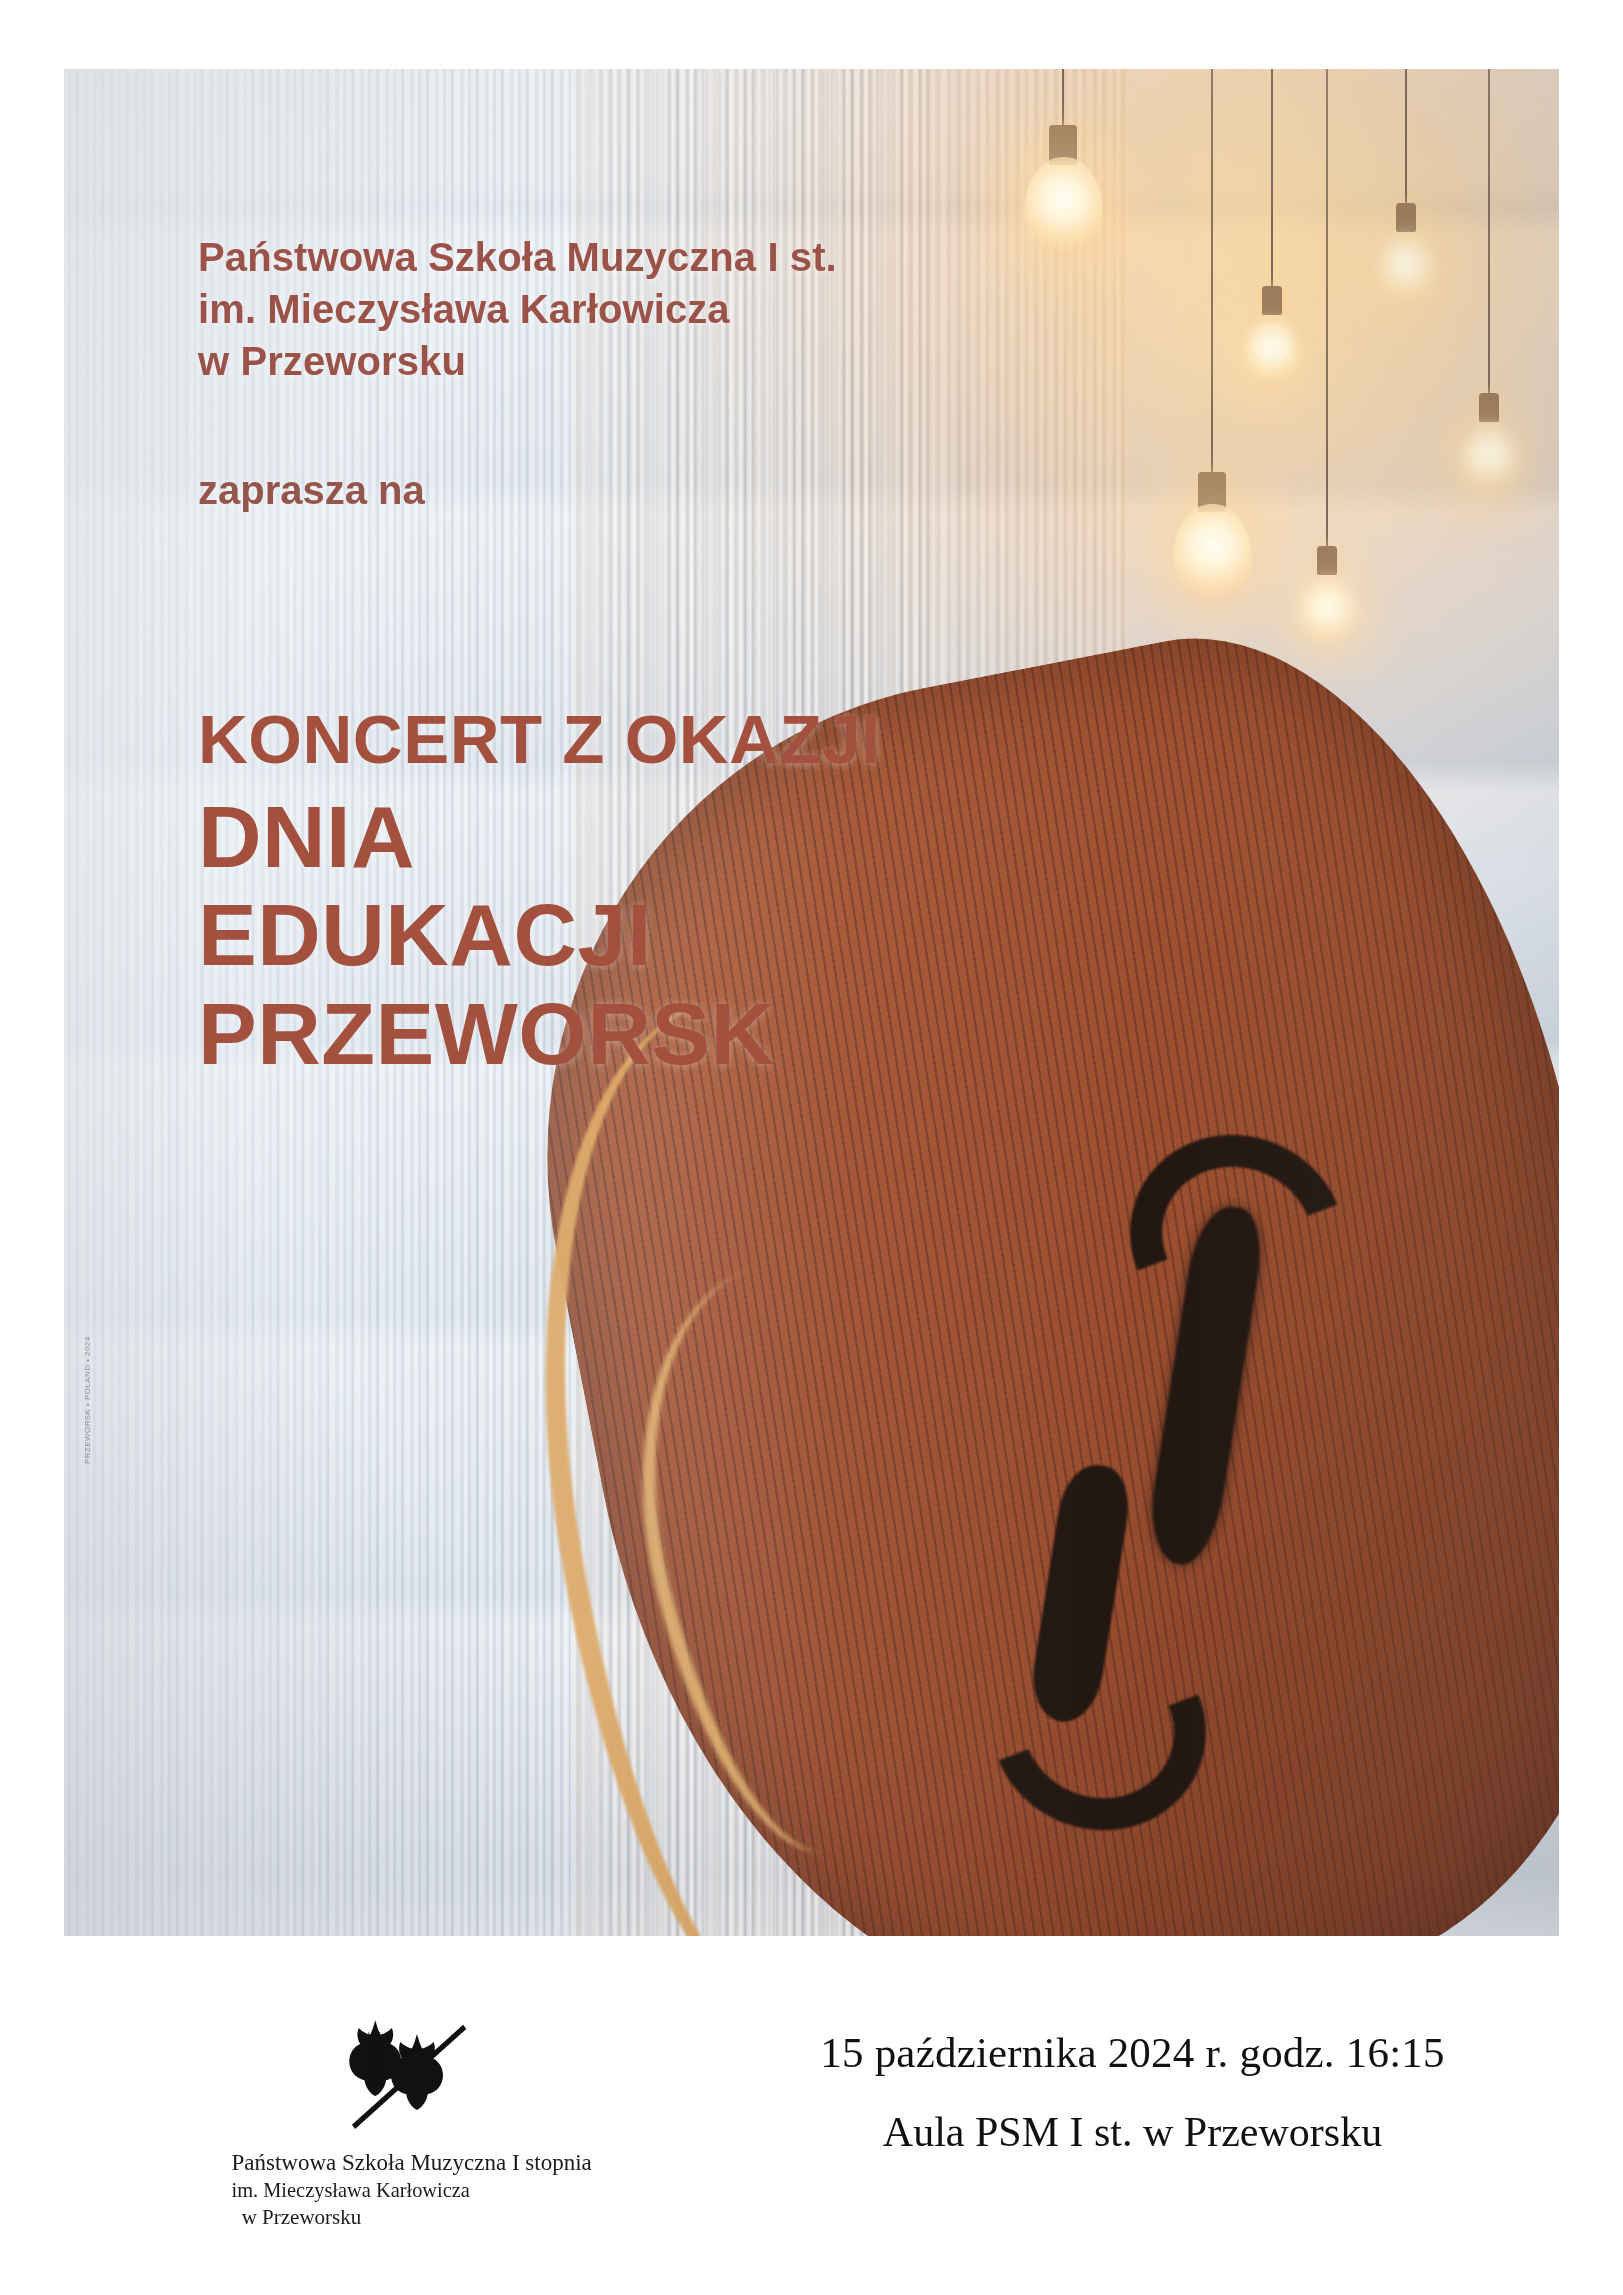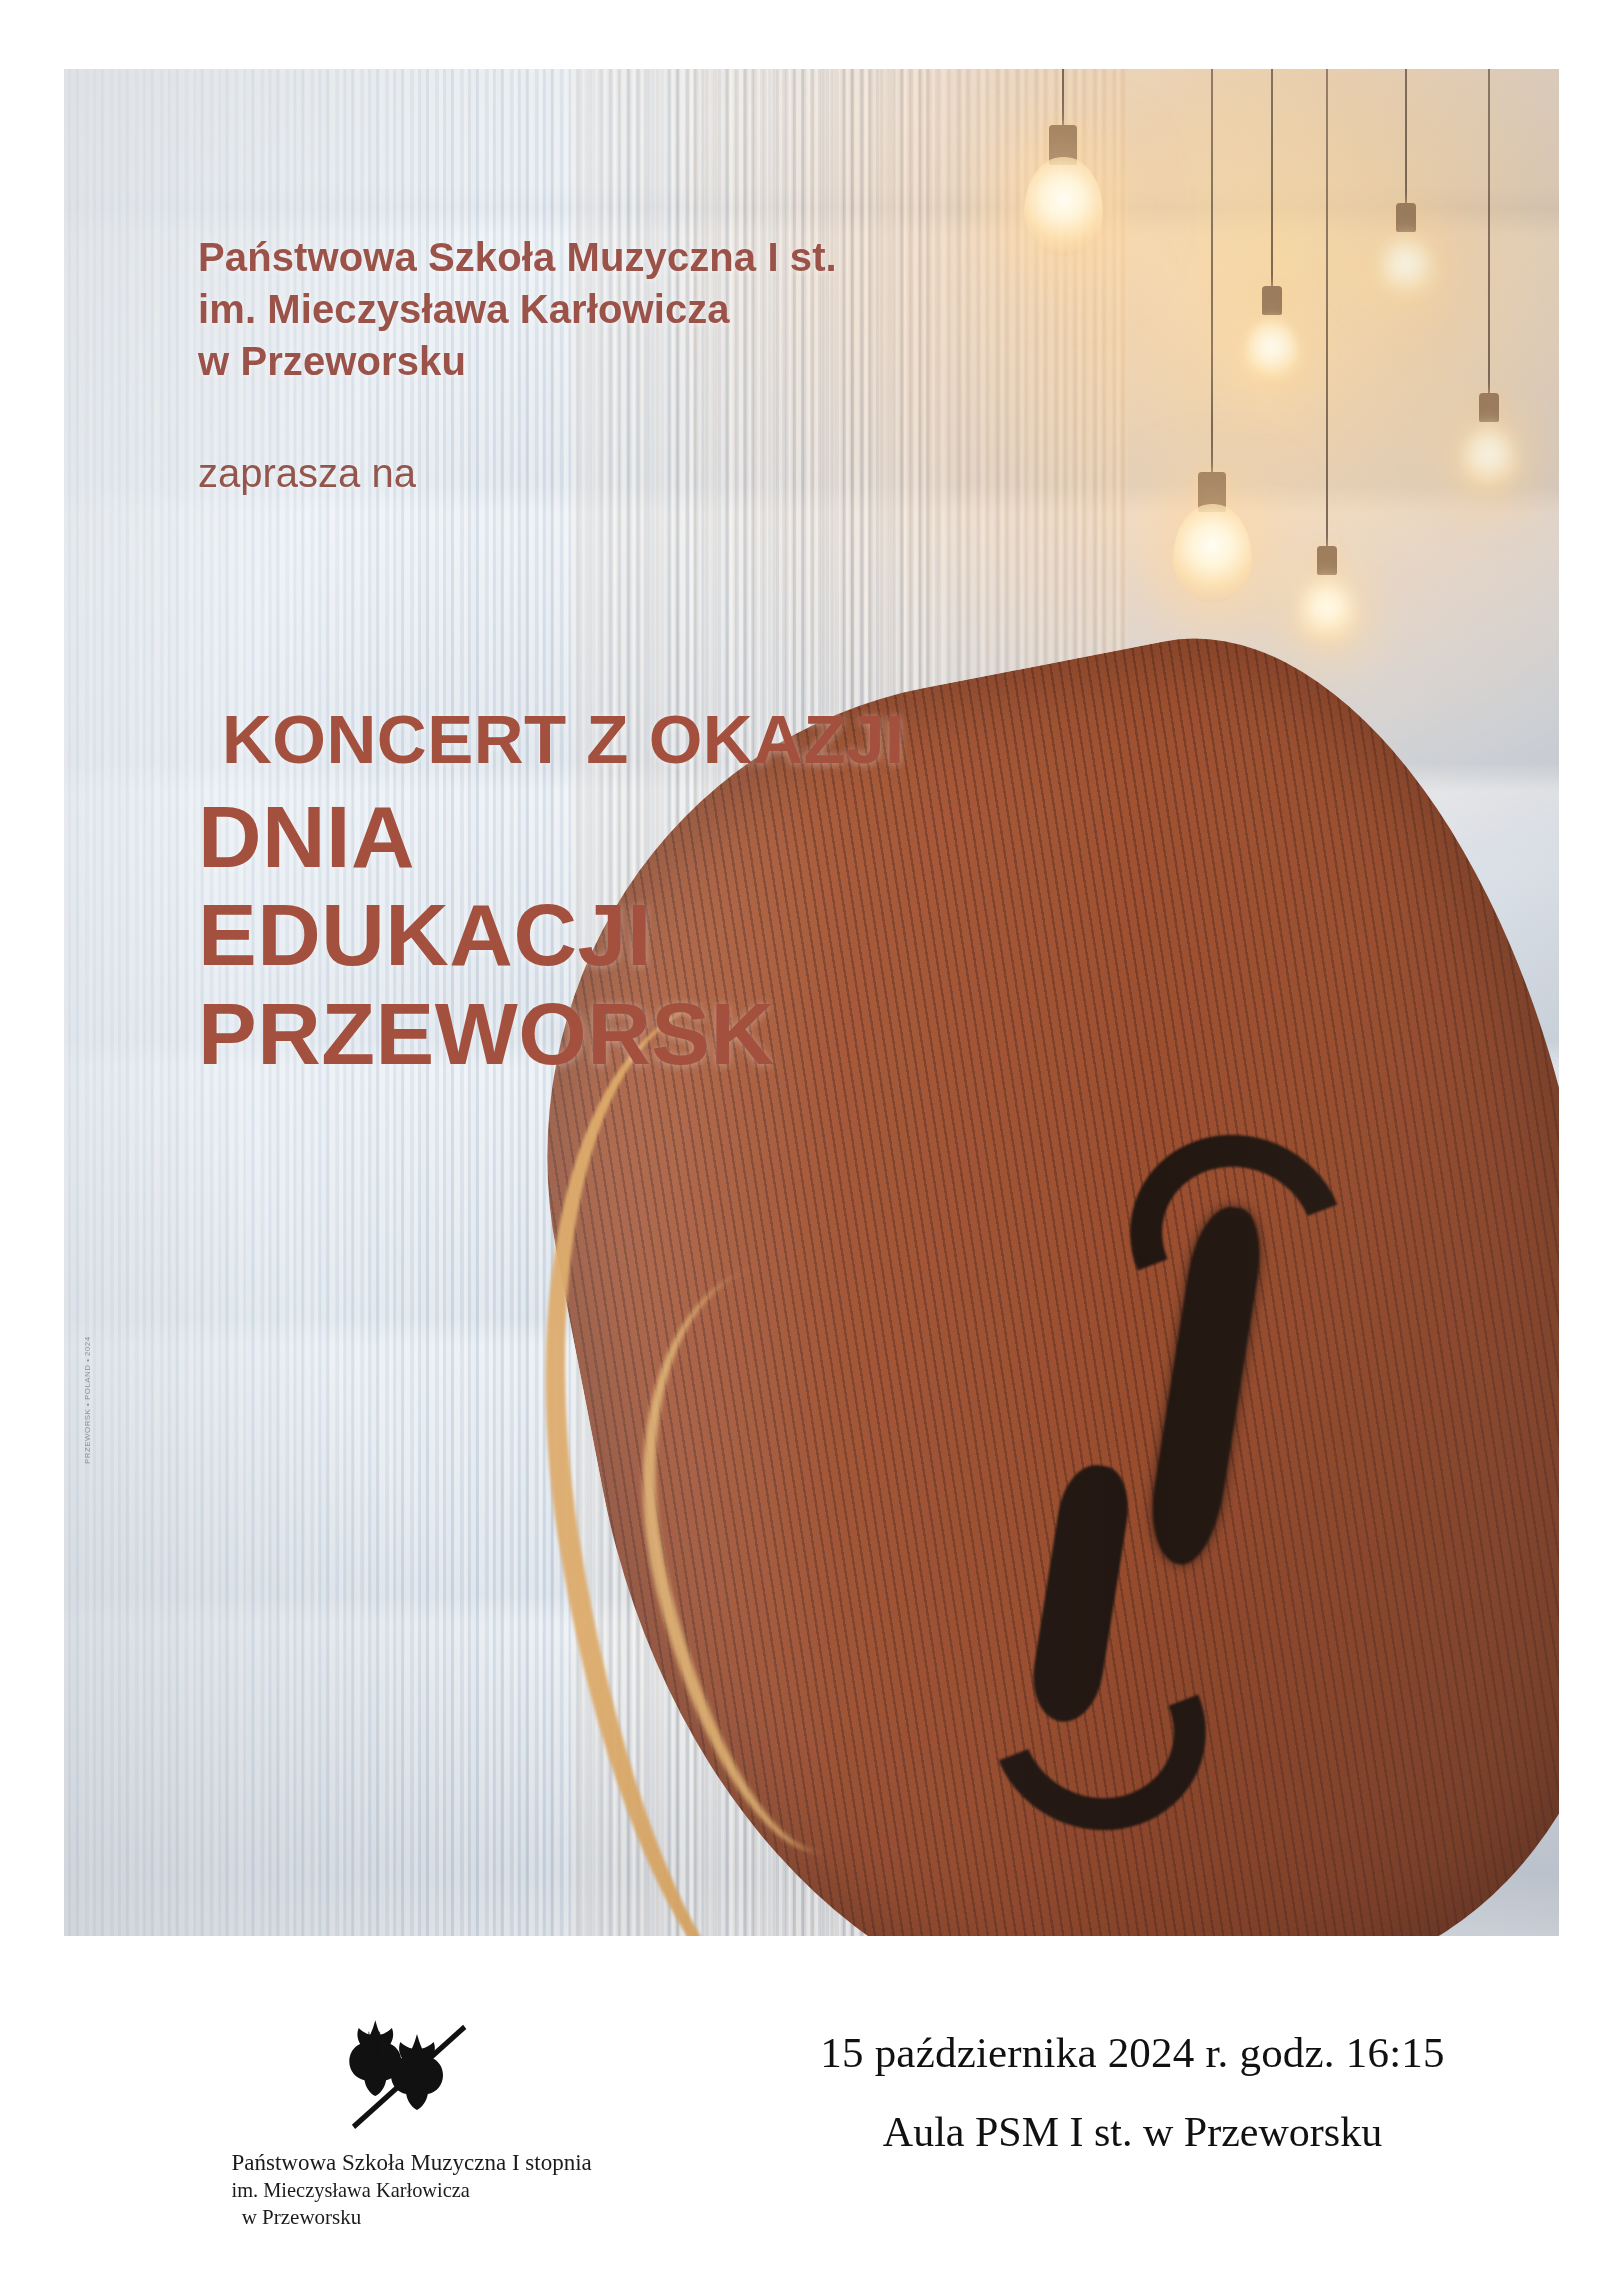--- a/index.html
+++ b/index.html
@@ -295,41 +295,40 @@
   }
   .school-line {
     font-size: 40px;
     line-height: 1.30;
     font-weight: 600;
     color: #9b5349;
     letter-spacing: 0.1px;
     text-shadow: 0 0.9px 6.5px rgba(255,255,255,0.55);
   }
   .invite {
-    margin-top: 64px;
+    margin-top: 81px;
     font-size: 40px;
-    font-weight: 400;
+    font-weight: 700;
     color: #93554c;
     text-shadow: 0 0.9px 6.5px rgba(255,255,255,0.55);
   }
   .title-block {
     position: absolute;
     left: 134px;
     top: 634px;
     width: 1064px;
     z-index: 20;
   }
   .title-1 {
     font-size: 69px;
     font-weight: 800;
     color: #a4503f;
     letter-spacing: 0.5px;
     line-height: 1.08;
     text-shadow: 0 1.4px 8.3px rgba(255,255,255,0.4);
-    margin-left: 24px;
   }
   .title-2 {
     font-size: 88px;
     font-weight: 800;
     color: #a4503f;
     letter-spacing: 0.5px;
     line-height: 1.12;
     margin-top: 10.2px;
     text-shadow: 0 1.4px 8.3px rgba(255,255,255,0.35);
   }

